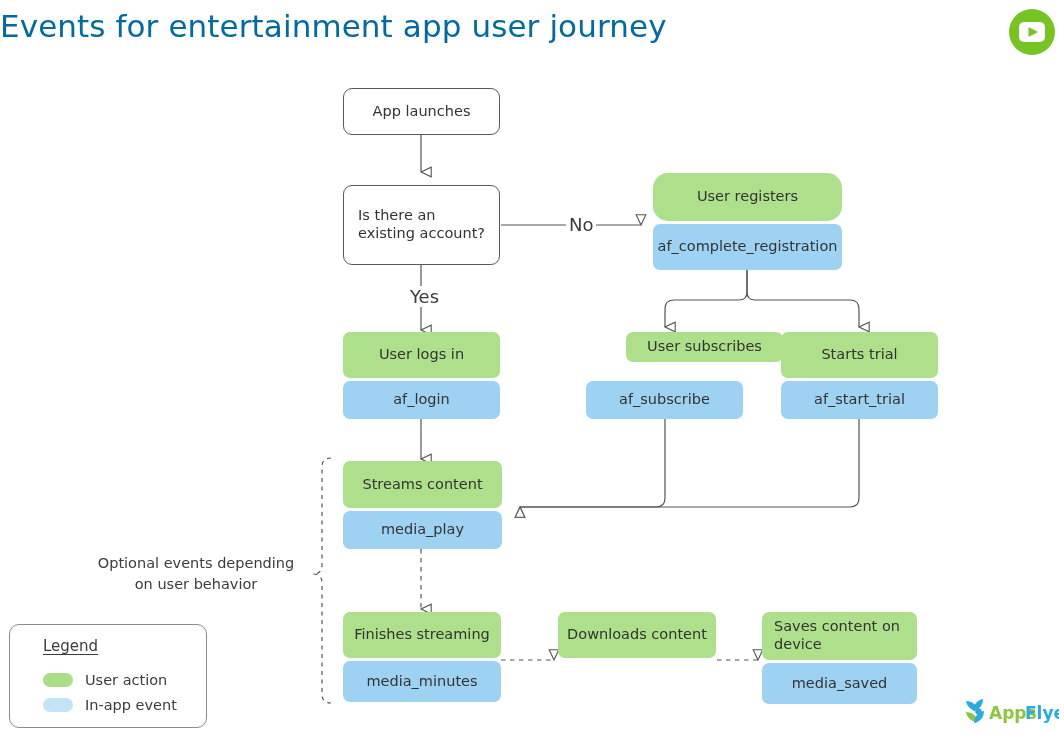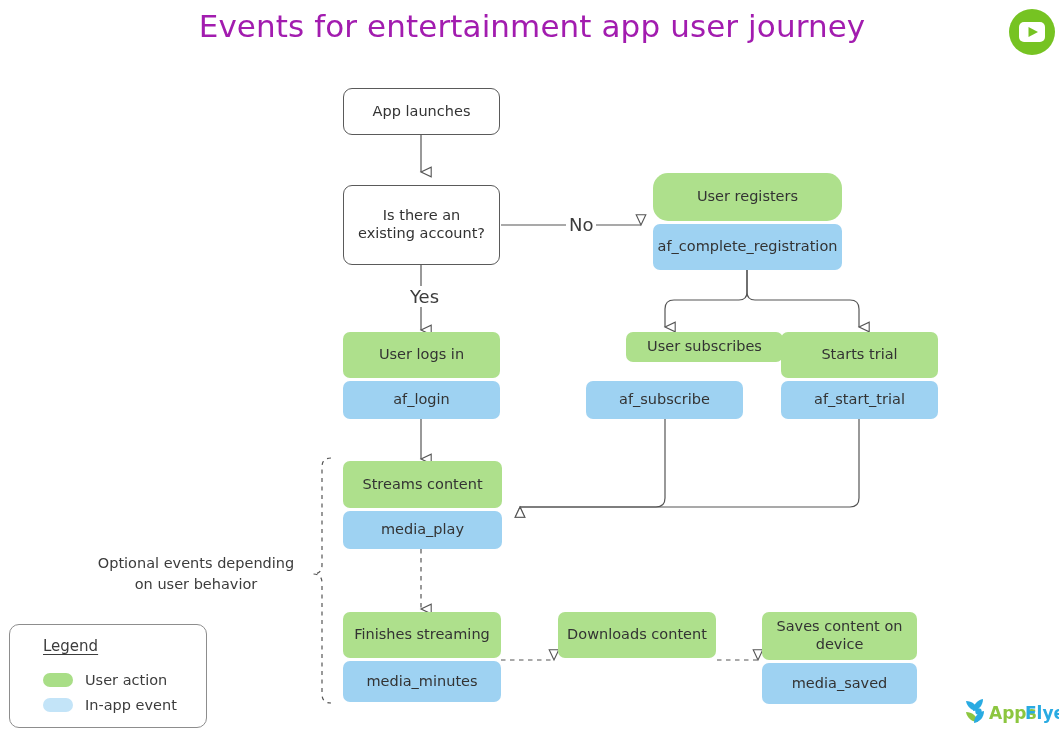--- a/index.html
+++ b/index.html
@@ -19,42 +19,40 @@
   #diagram-canvas {
     position: absolute;
     left: 0; top: 0;
     width: 1064px; height: 737px;
   }
 
   .page-title {
     position: absolute;
     left: 0; top: 8px;
     width: 1064px;
-    text-align: center;
     font-size: 31px;
     font-weight: 400;
-    color: #a21caf;
+    color: #0369a1;
     letter-spacing: 0.1px;
     white-space: nowrap;
   }
 
   
   .node {
     position: absolute;
     box-sizing: border-box;
   }
   .node .seg {
     position: absolute;
     left: 0;
     width: 100%;
     box-sizing: border-box;
     display: flex;
     align-items: center;
     justify-content: center;
-    text-align: center;
     border-radius: 7px;
     font-size: 14.5px;
     line-height: 1.22;
     color: #333333;
     padding: 2px 6px;
   }
   .seg.action { background: #aee08c; }
   .seg.event  { background: #9ed2f2; }
 
   .node.plain .seg {

